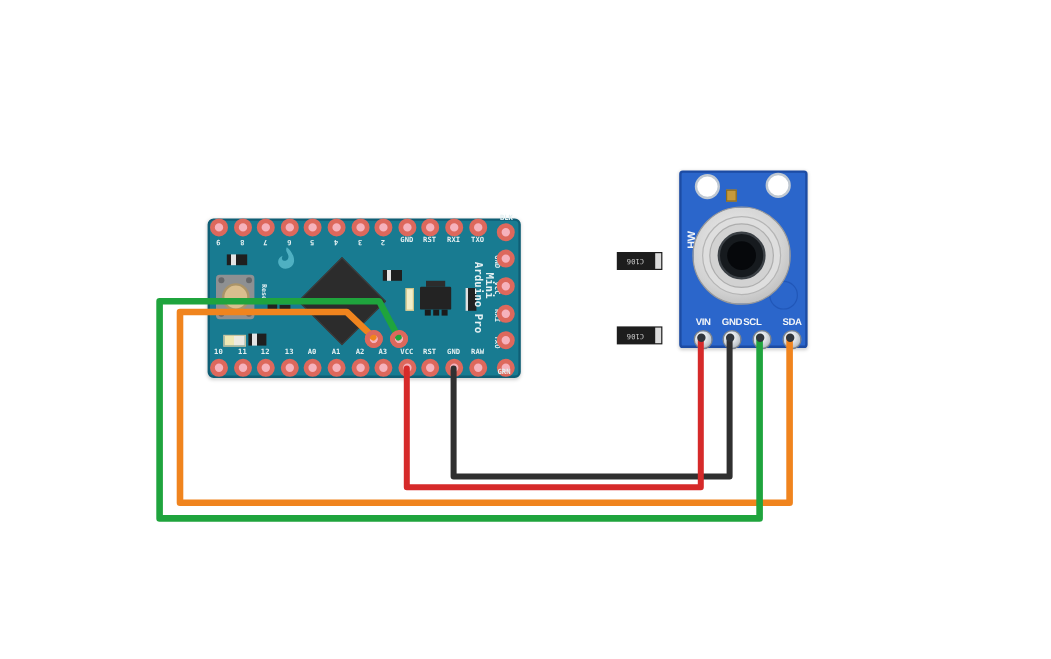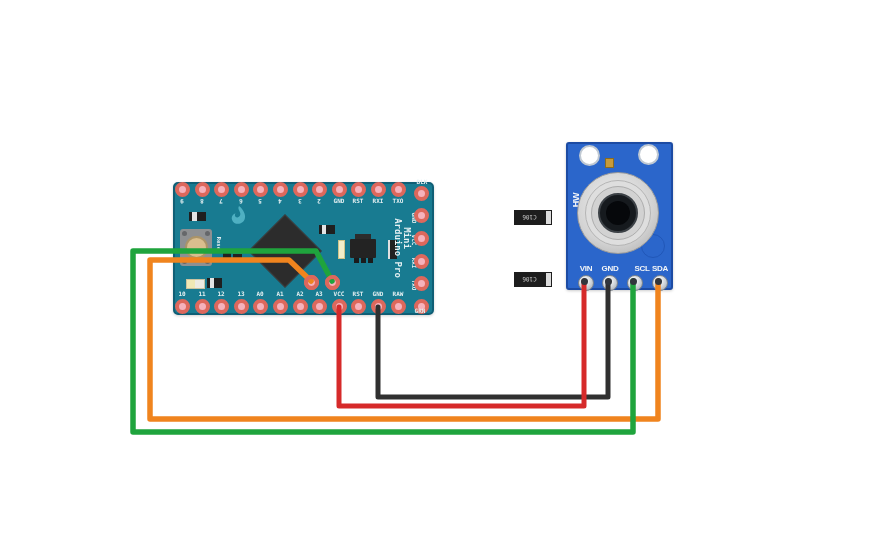--- a/index.html
+++ b/index.html
@@ -181,21 +181,21 @@
     <div class="abs rotm90 sens-lbl" style="left:8px;top:56px;width:auto;font-size:9px;">HW</div>
 
     <div class="abs can" style="left:9px;top:28px;width:82px;height:82px;border:1px solid #9a9a9a;background:radial-gradient(circle at 45% 40%,#f2f2f2,#d2d2d2 60%,#a8a8a8 100%);"></div>
     <div class="abs can" style="left:17px;top:36px;width:66px;height:66px;background:#dedede;border:1px solid #b5b5b5;"></div>
     <div class="abs can" style="left:23px;top:42px;width:54px;height:54px;background:#d2d2d2;border:1px solid #adadad;"></div>
     <div class="abs can" style="left:30px;top:49px;width:40px;height:40px;background:#161a1e;border:2px solid #3c4146;"></div>
     <div class="abs can" style="left:38px;top:57px;width:24px;height:24px;background:#06080b;"></div>
 
     <div class="abs sens-lbl" style="left:5px;top:120px;">VIN</div>
     <div class="abs sens-lbl" style="left:29px;top:120px;">GND</div>
-    <div class="abs sens-lbl" style="left:61px;top:120px;">SCL</div>
+    <div class="abs sens-lbl" style="left:46px;top:120px;">SCL</div>
     <div class="abs sens-lbl" style="left:79px;top:120px;">SDA</div>
 
     <div class="abs sens-pad" style="left:10px;top:131px;"></div>
     <div class="abs sens-pad" style="left:34px;top:131px;"></div>
     <div class="abs sens-pad" style="left:59px;top:131px;"></div>
     <div class="abs sens-pad" style="left:84px;top:131px;"></div>
   </div>
 
   <svg id="wires" class="abs wires-svg" viewBox="0 0 876 549" xmlns="http://www.w3.org/2000/svg">
       <polyline points="378,307 378,397 608,397 608,281" fill="none" stroke="#303030" stroke-width="5" stroke-linejoin="round" stroke-linecap="round"></polyline>

